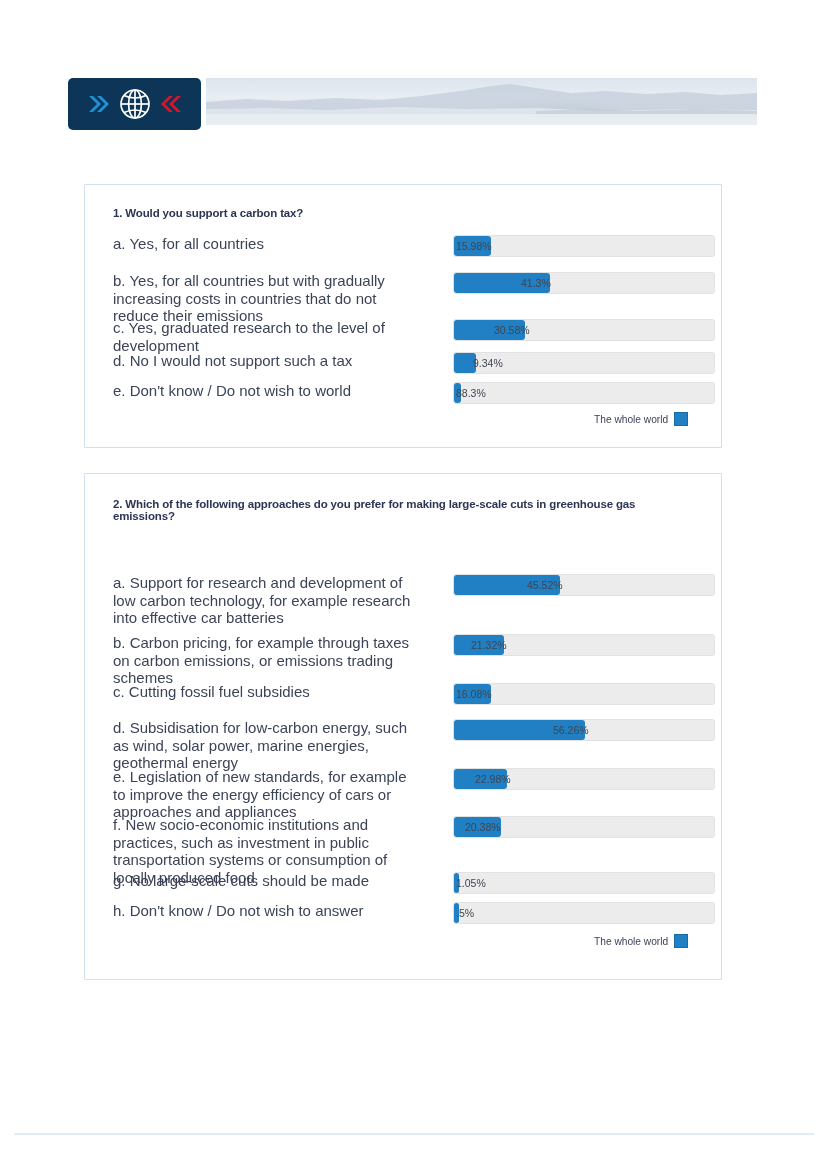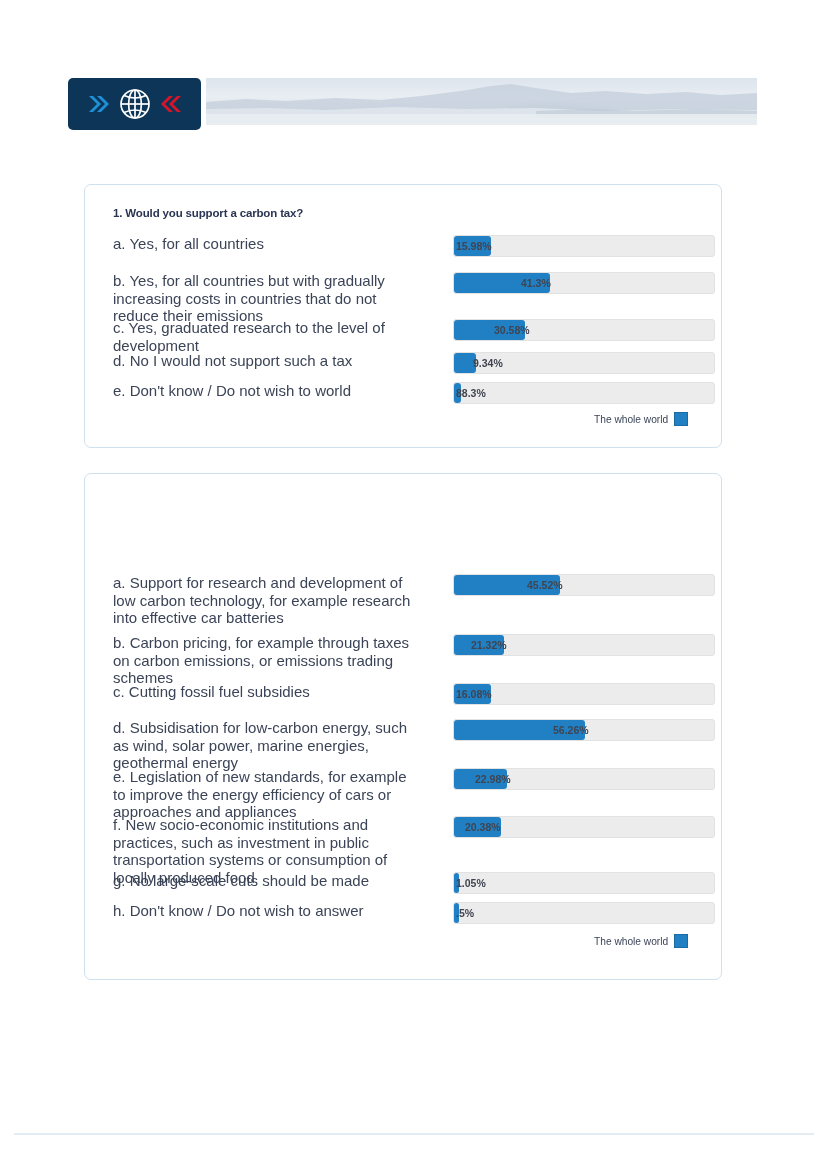--- a/index.html
+++ b/index.html
@@ -45,21 +45,21 @@
   }
   .banner .ridge {
     position:absolute; left:0; top:0; width:100%; height:100%;
   }
 
   
   .card {
     position:absolute;
     left:84px; width:638px;
     border:1px solid #cfe0ee;
-    border-radius:7px;
+    border-radius:1px;
     background:#fff;
     box-sizing:border-box;
   }
   #card-q1 { top:184px; height:264px; }
   #card-q2 { top:473px; height:507px; }
 
   .q-title {
     position:absolute; left:28px;
     font-size:11.5px; font-weight:bold; color:#2b3554;
     letter-spacing:-0.15px;
@@ -85,21 +85,21 @@
   }
   .fill {
     position:absolute; left:0; top:0; height:100%;
     background:#2180c4;
     border-radius:3px;
     box-sizing:border-box;
     min-width:5px;
   }
   .val {
     position:absolute; top:0; height:22px; line-height:22px;
-    font-size:10.5px; font-weight:bold; color:#3f4450;
+    font-size:10.5px; font-weight:normal; color:#3f4450;
     white-space:nowrap;
   }
 
   
   .legend {
     position:absolute; height:14px;
     display:flex; align-items:center; gap:6px;
   }
   .legend-label { font-size:10.2px; color:#3b4457; }
   .legend-swatch {
@@ -190,20 +190,21 @@
     <div class="val" style="left:343px;">88.3%</div>
   </div>
 
   <div class="legend" style="left:509px; top:227px;">
     <span class="legend-label">The whole world</span>
     <span class="legend-swatch"></span>
   </div>
 </div>
 
 <div class="card" id="card-q2">
+  <div class="q-title" style="top:24px; width:587px;">2. Which of the following approaches do you prefer for making large-scale cuts in greenhouse gas emissions?</div>
 
   <div class="row" style="top:100px;">
     <div class="row-label">a. Support for research and development of low carbon technology, for example research into effective car batteries</div>
     <div class="track">
       <div class="fill" style="width:40.6%;"></div>
     </div>
     <div class="val" style="left:414px;">45.52%</div>
   </div>
 
   <div class="row" style="top:160px;">

